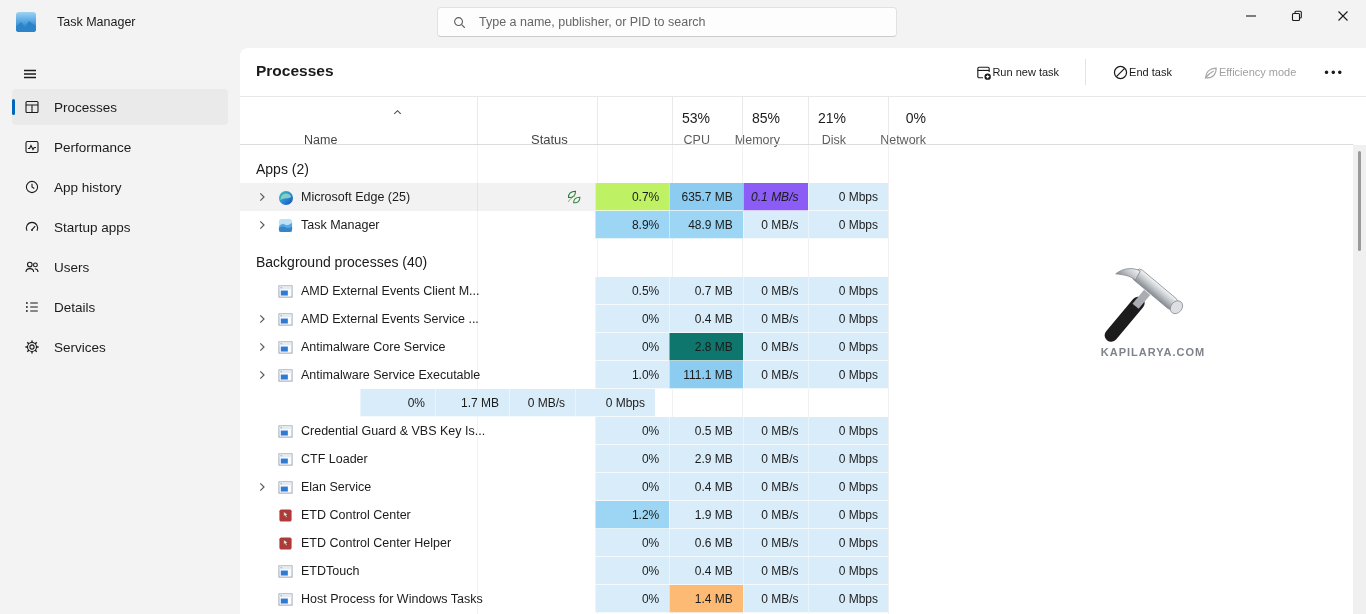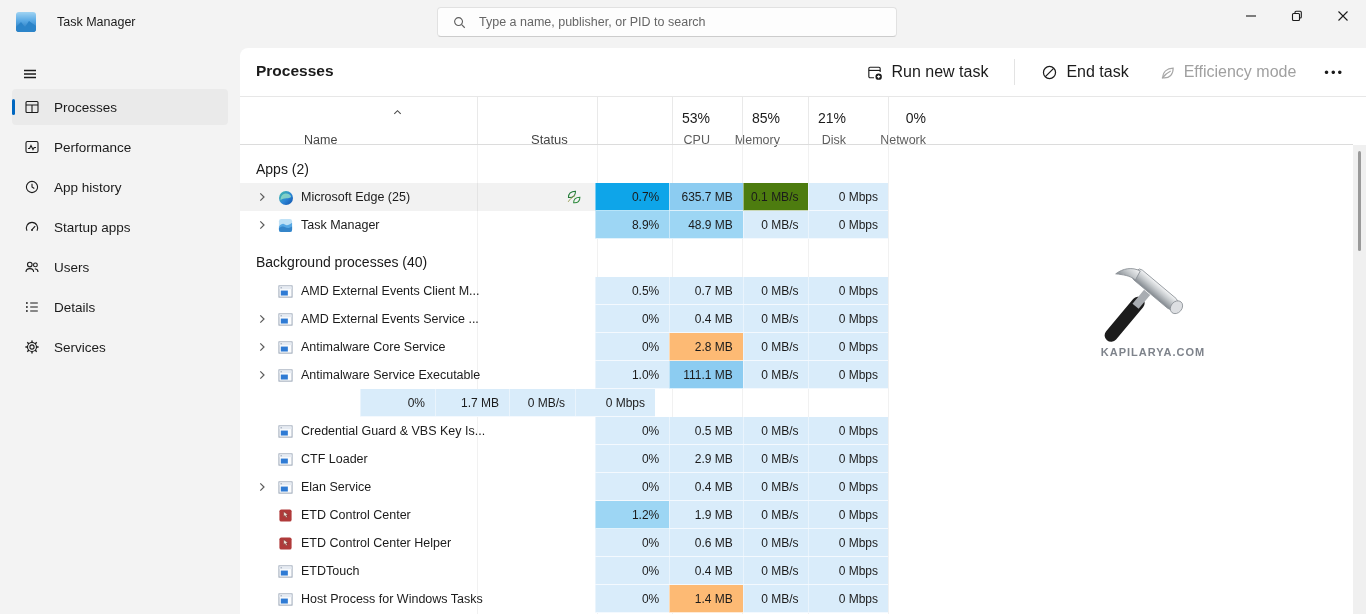--- a/index.html
+++ b/index.html
@@ -37,21 +37,21 @@
   .nav-item .accent-bar { display:none; }
   .nav-item.selected .accent-bar { display:block; position:absolute; left:0; top:10px; width:3px; height:16px; border-radius:2px; }
   .nav-item .n-icon { width:16px; height:16px; margin-right:14px; }
   .nav-item .n-label { font-size:13.5px; color:#1b1b1b; }
 
   
   .panel { position:absolute; left:240px; top:48px; width:1126px; height:566px; background:#fff;
     border-top-left-radius:8px; }
   .page-title { position:absolute; left:16px; top:0; height:48px; line-height:46px; font-size:15.5px; font-weight:700; }
   .cmdbar { position:absolute; right:14px; top:0; height:48px; display:flex; align-items:center; gap:10px; }
-  .cmd-btn { display:flex; align-items:center; gap:8px; padding:6px 10px; border-radius:4px; font-size:16px; }
+  .cmd-btn { display:flex; align-items:center; padding:6px 10px; border-radius:4px; font-size:11px; }
   .cmd-sep { width:1px; height:26px; background:#e3e3e3; margin:0 6px; }
   .cmd-btn.disabled { color:#a0a0a0; }
   .more-btn { font-size:13px; letter-spacing:2px; padding:4px 8px; color:#1b1b1b; }
 
   
   .thead { position:absolute; left:0; top:48px; width:1126px; height:49px; border-top:1px solid #e7e7e7; }
   .thead .h-underline { position:absolute; left:0; bottom:0; width:1113px; height:1px; background:#dcdcdc; }
   .hcell { position:absolute; top:8px; height:100%;margin-left:48px; }
   .h-name { left:0; width:237px; }
   .h-status { left:237px; width:120px; }
@@ -319,23 +319,23 @@
           </div>
           <div class="c-status">
             <span>
               <svg width="17" height="15" viewBox="0 0 18 16" fill="none" stroke="#217a36" stroke-width="1.1">
                 <path d="M1.5 8C1.5 3.8 4.5 1.5 9 1.4 9.1 5.9 6.4 8.3 2 8z"></path>
                 <path d="M7 13.6C7 9.9 9.7 7.9 13.7 7.8c.1 4-2.3 6.1-6.2 5.8z" stroke="#2c8a3d"></path>
                 <path d="M1.2 12.6C3.2 9.6 5.8 7.3 8.6 5.9" stroke="#8a8f3a" stroke-width="0.9"></path>
               </svg>
             </span>
           </div>
-          <div class="c-val w-cpu" style="background: #0ea5e9;">0.7%</div>
+          <div class="c-val w-cpu" style="background: #bef264;">0.7%</div>
           <div class="c-val w-mem" style="background: rgb(140, 204, 241);">635.7 MB</div>
-          <div class="c-val w-disk" style="background: #4d7c0f;">0.1 MB/s</div>
+          <div class="c-val w-disk" style="background: #8b5cf6; font-style: italic;">0.1 MB/s</div>
           <div class="c-val w-net" style="background: rgb(217, 236, 250);">0 Mbps</div>
         </div>
         <div class="prow">
           <div class="c-name">
             <span class="chev">
               <svg width="12" height="12" viewBox="0 0 12 12" fill="none" stroke="#5c5c5c" stroke-width="1.2">
                 <path d="M4.3 2.3L8 6l-3.7 3.7"></path>
               </svg>
             </span>
             <span class="p-icon">
@@ -408,21 +408,21 @@
                 <rect x="1" y="2" width="14" height="12" fill="#fbfcfd" stroke="#97a3b4" stroke-width="1"></rect>
                 <rect x="1.5" y="2.5" width="13" height="3" fill="#e6ebf2"></rect>
                 <circle cx="3.4" cy="4" r="0.7" fill="#97a3b4"></circle>
                 <rect x="3" y="7" width="7.5" height="5.3" fill="#2f7bd4"></rect>
               </svg>
             </span>
             <span class="p-text">Antimalware Core Service</span>
           </div>
           <div class="c-status"></div>
           <div class="c-val w-cpu" style="background: rgb(217, 236, 250);">0%</div>
-          <div class="c-val w-mem" style="background: #fdba74;">2.8 MB</div>
+          <div class="c-val w-mem" style="background: #0f766e;">2.8 MB</div>
           <div class="c-val w-disk" style="background: rgb(217, 236, 250);">0 MB/s</div>
           <div class="c-val w-net" style="background: rgb(217, 236, 250);">0 Mbps</div>
         </div>
         <div class="prow">
           <div class="c-name">
             <span class="chev">
               <svg width="12" height="12" viewBox="0 0 12 12" fill="none" stroke="#5c5c5c" stroke-width="1.2">
                 <path d="M4.3 2.3L8 6l-3.7 3.7"></path>
               </svg>
             </span>

